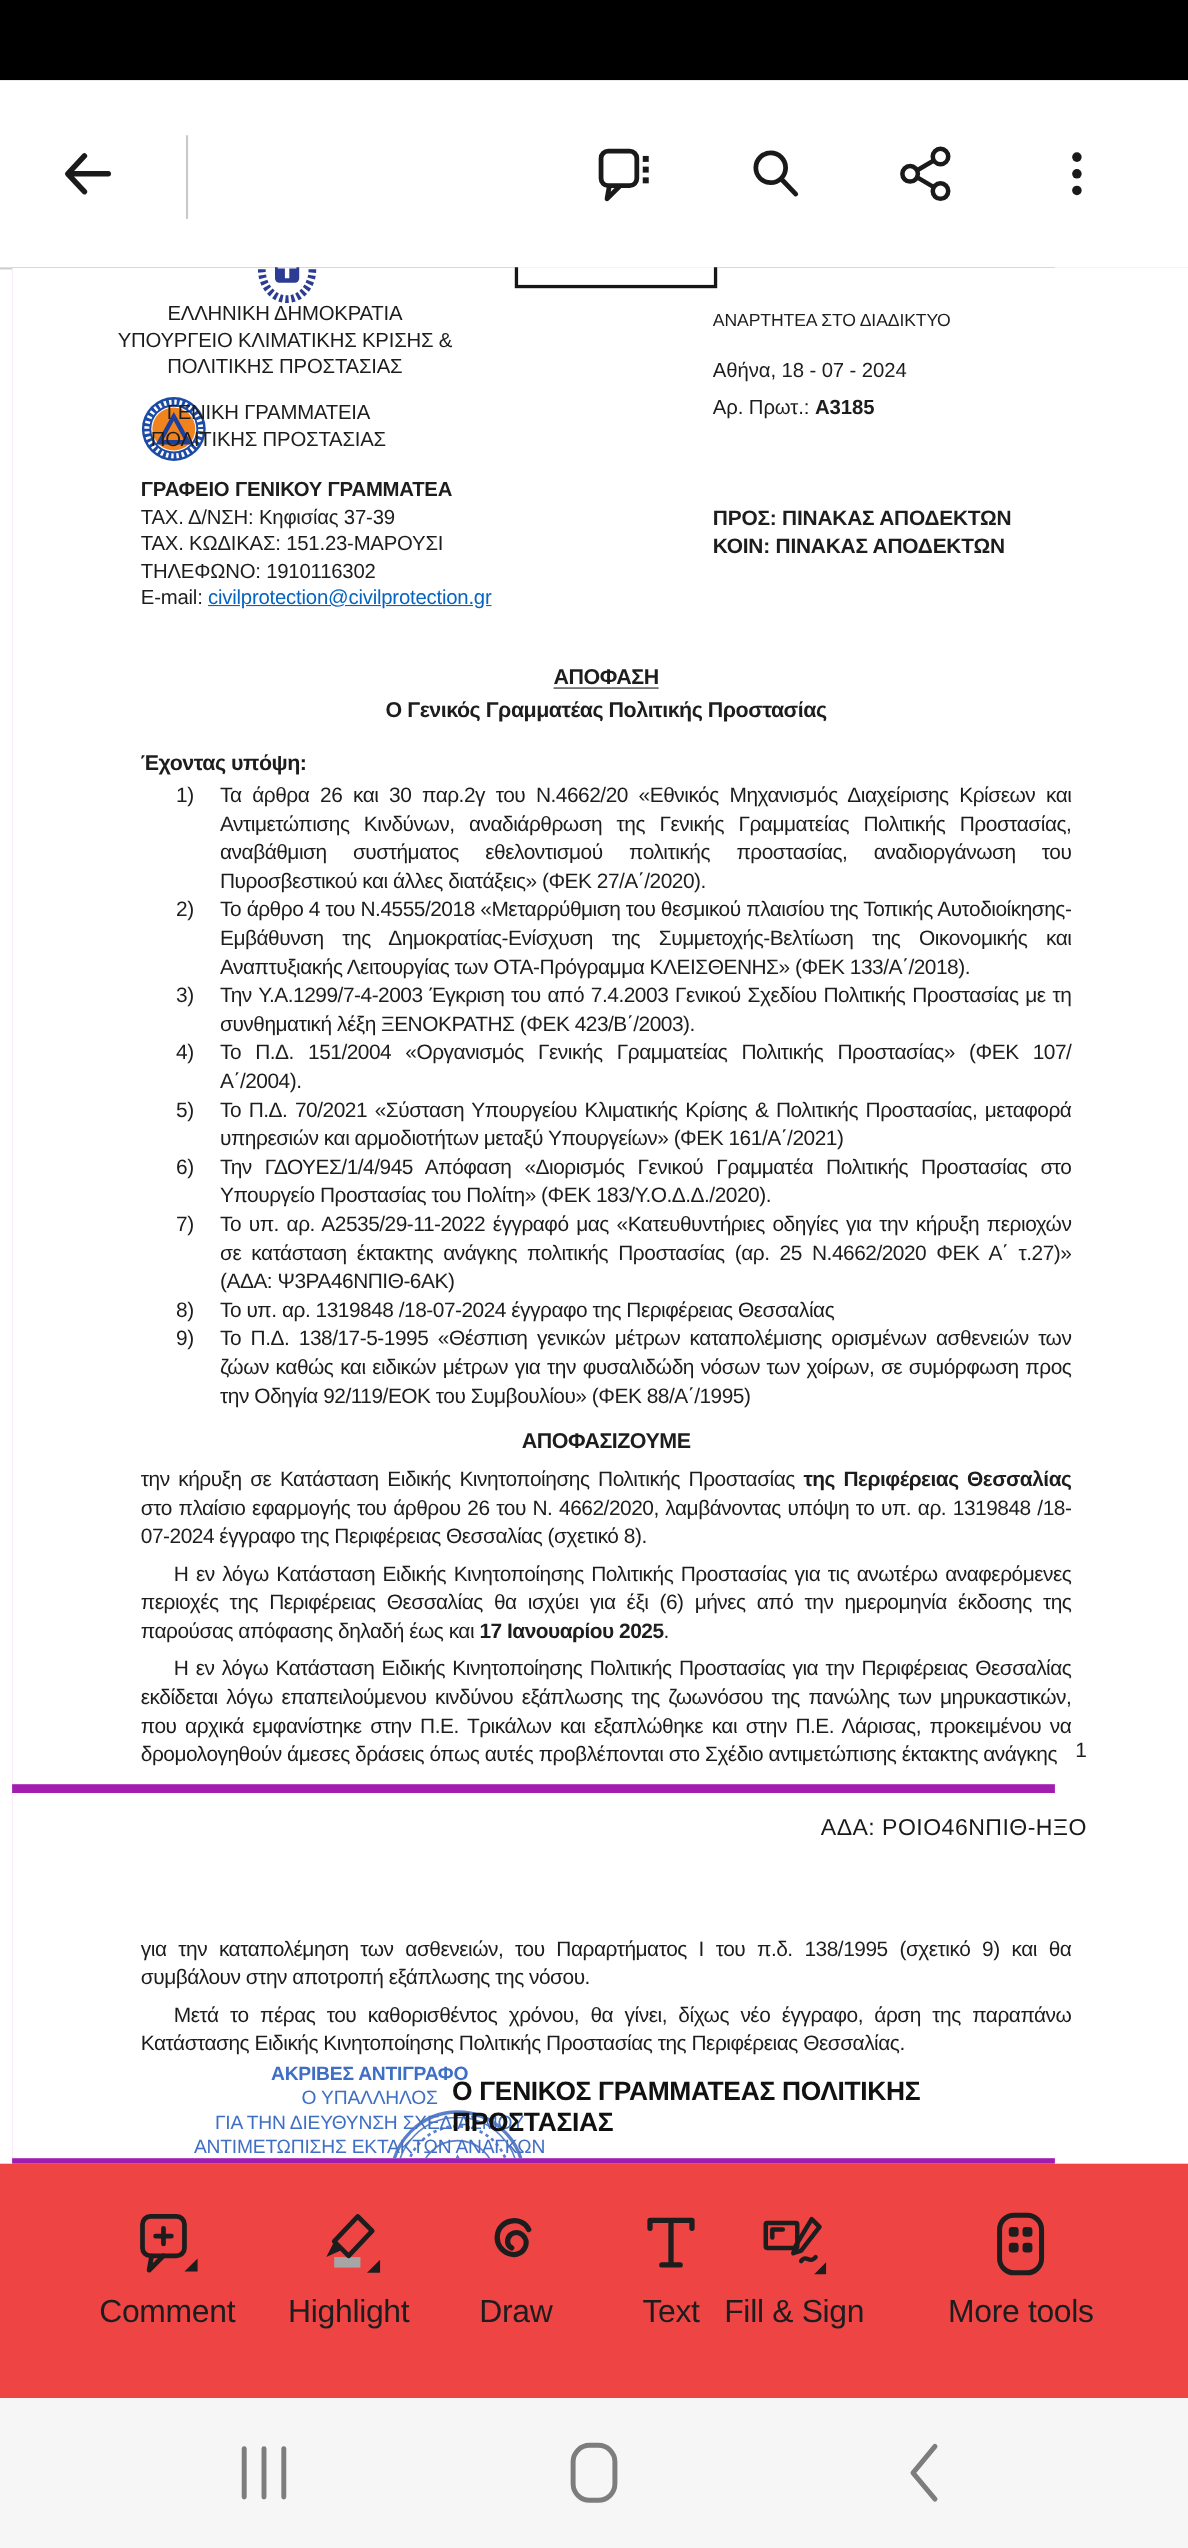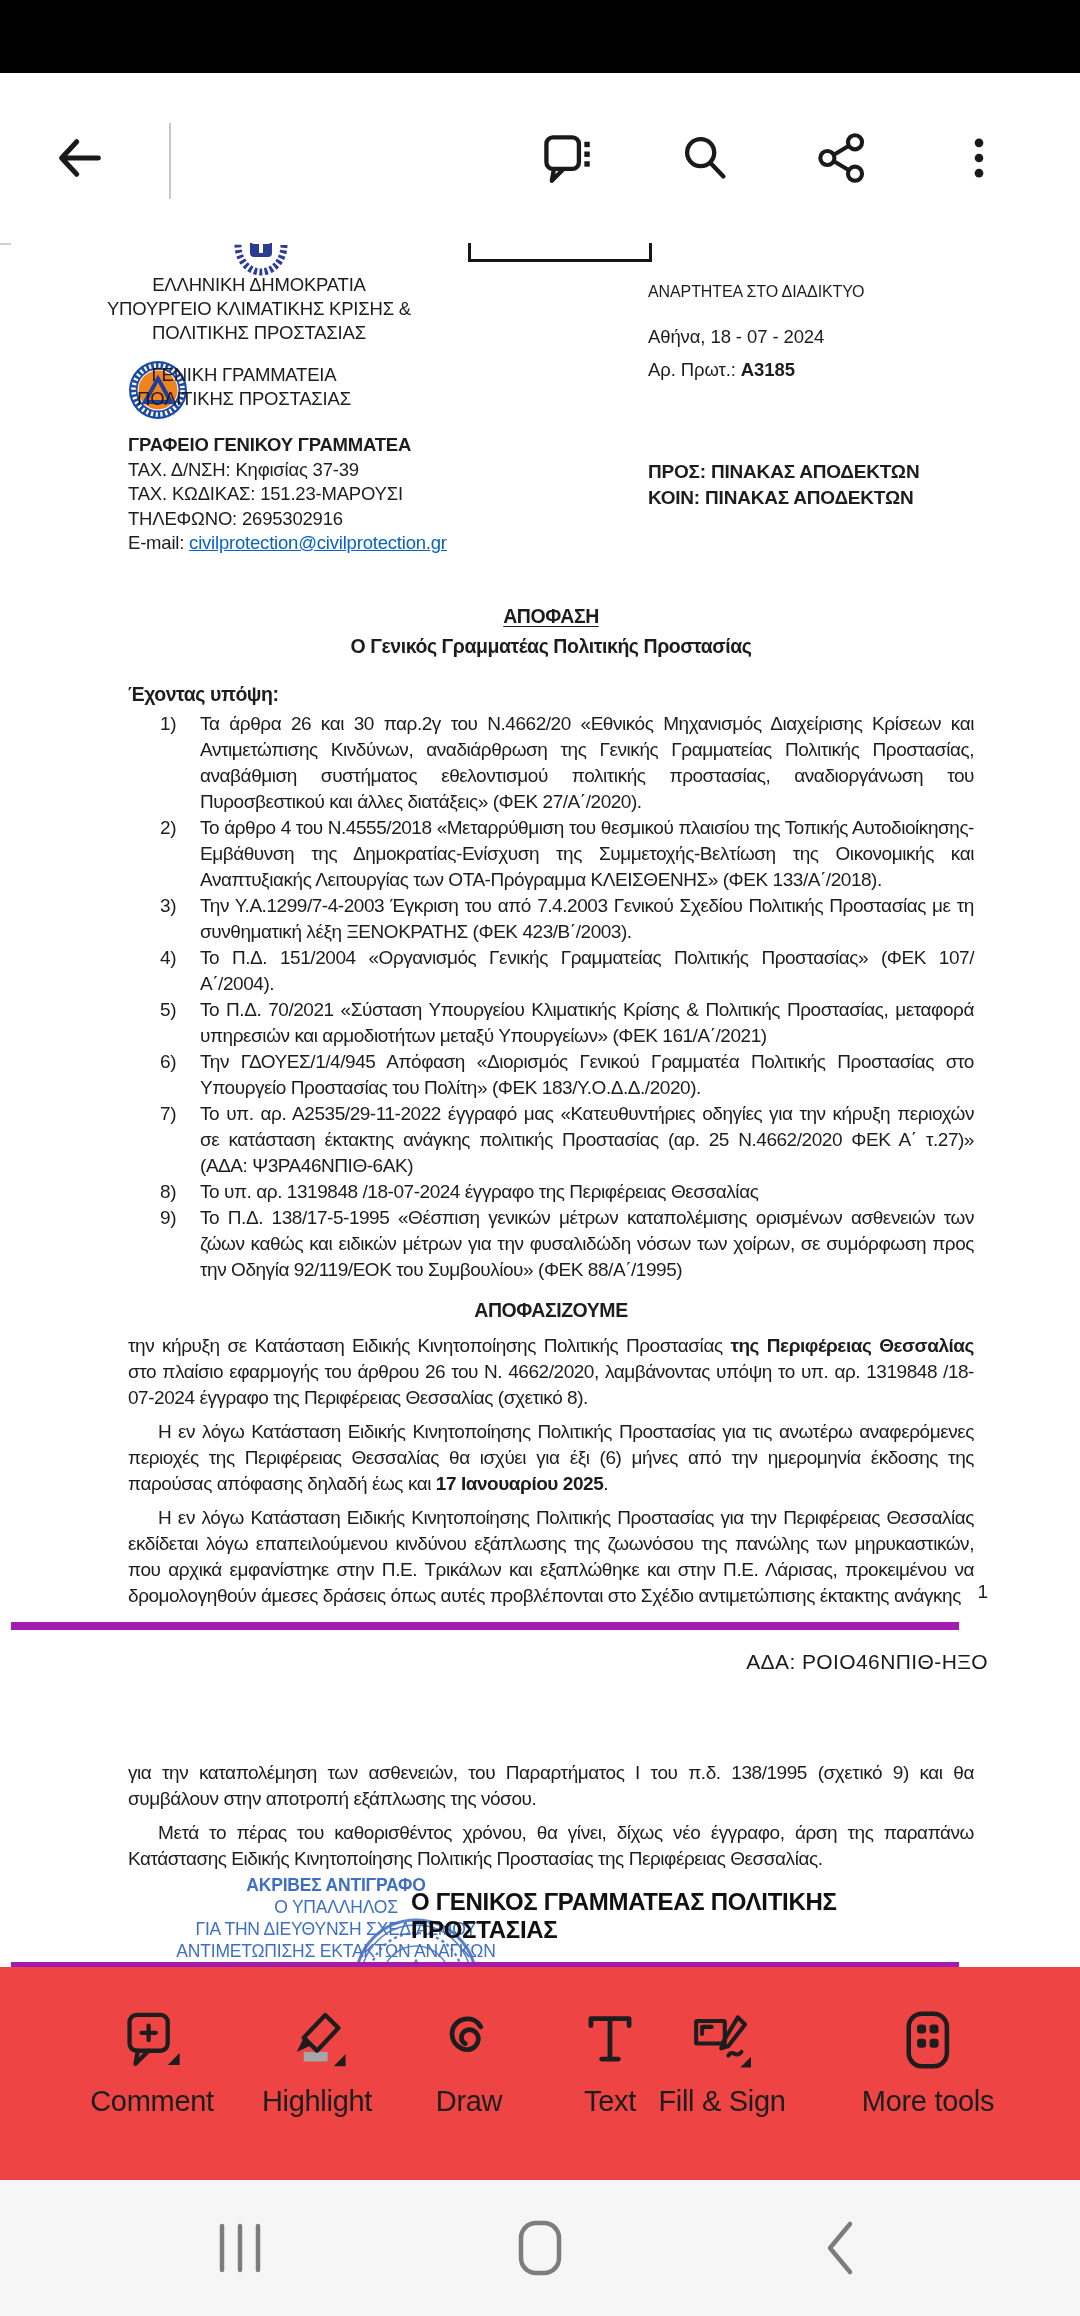--- a/index.html
+++ b/index.html
@@ -120,21 +120,21 @@
     </svg>
     <div class="gg-block">
       <div>ΓΕΝΙΚΗ ΓΡΑΜΜΑΤΕΙΑ</div>
       <div>ΠΟΛΙΤΙΚΗΣ ΠΡΟΣΤΑΣΙΑΣ</div>
     </div>
 
     <div class="office">
       <div class="b">ΓΡΑΦΕΙΟ ΓΕΝΙΚΟΥ ΓΡΑΜΜΑΤΕΑ</div>
       <div>ΤΑΧ. Δ/ΝΣΗ: Κηφισίας 37-39</div>
       <div>ΤΑΧ. ΚΩΔΙΚΑΣ: 151.23-ΜΑΡΟΥΣΙ</div>
-      <div>ΤΗΛΕΦΩΝΟ: 2695302916</div>
+      <div>ΤΗΛΕΦΩΝΟ: 1910116302</div>
       <div><span>E-mail: </span><a class="email-link" href="#">civilprotection@civilprotection.gr</a></div>
     </div>
 
     <div class="meta-right">
       <div class="pub">ΑΝΑΡΤΗΤΕΑ ΣΤΟ ΔΙΑΔΙΚΤΥΟ</div>
       <div class="cd">Αθήνα,  18 - 07 - 2024</div>
       <div><span>Αρ. Πρωτ.: </span><b>Α3185</b></div>
     </div>
 
     <div class="recipients">

